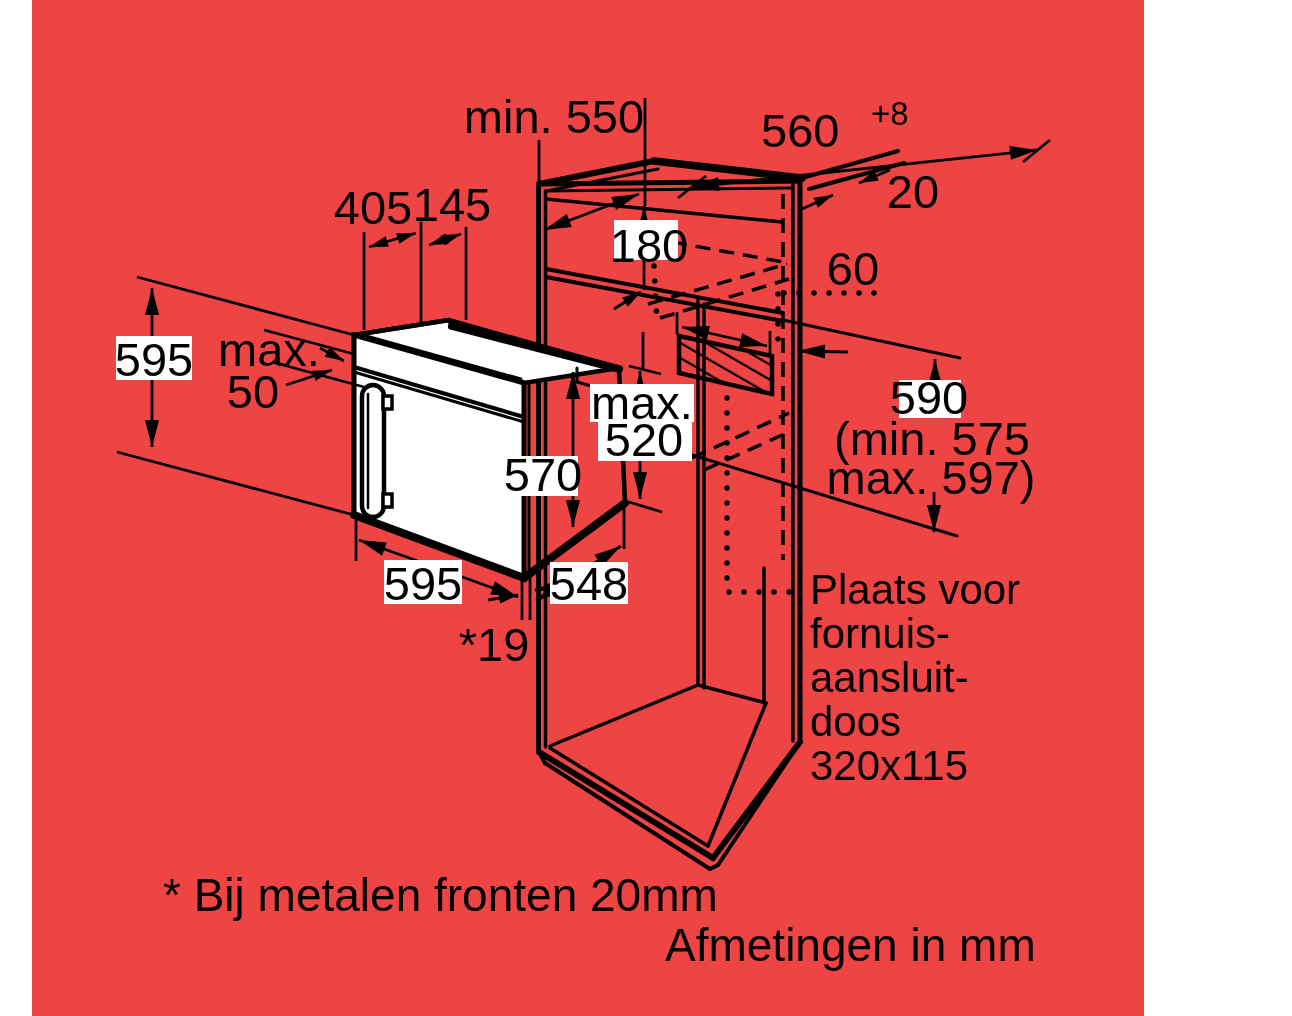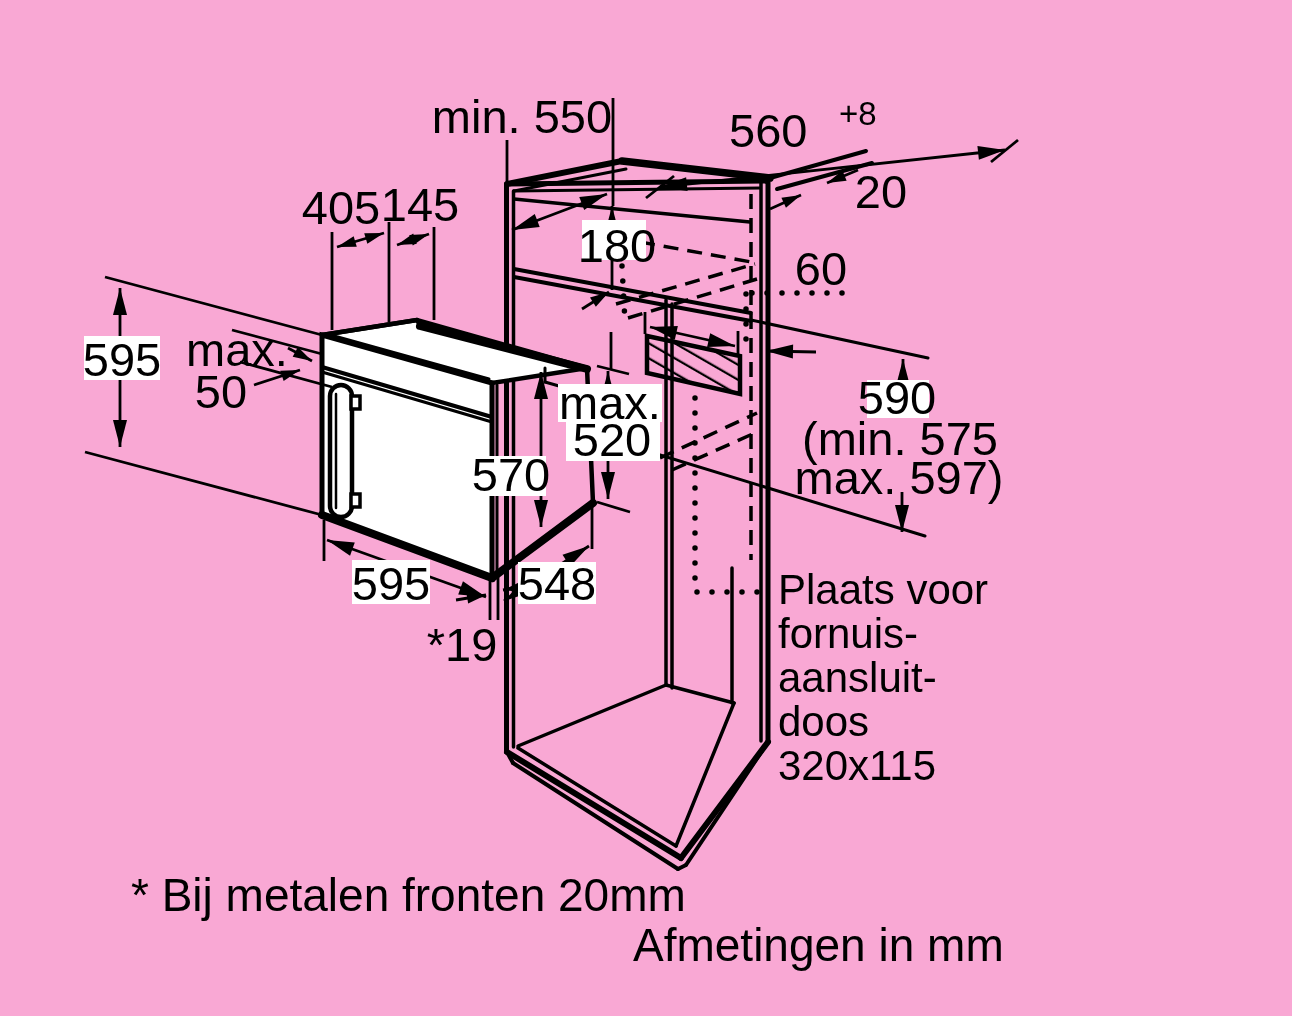--- a/index.html
+++ b/index.html
@@ -1,16 +1,16 @@
 <!DOCTYPE html>
 <html><head>
 <meta charset="utf-8">
 <style>
   html,body{margin:0;padding:0;background:#fff;}
-  #stage{position:relative;width:1292px;height:1016px;background:#f9a8d4;overflow:hidden;}
+  #stage{position:relative;width:1112px;height:1016px;background:#ef4444;overflow:hidden;margin-left:32px;}
   svg{display:block;}
   .t{font-family:"Liberation Sans",sans-serif;font-size:47px;fill:#000;}
   .tm{text-anchor:middle;}
   .tsup{font-family:"Liberation Sans",sans-serif;font-size:33px;fill:#000;}
   .tp{font-family:"Liberation Sans",sans-serif;font-size:42px;fill:#000;}
   .tn{font-family:"Liberation Sans",sans-serif;font-size:46px;fill:#000;}
   .ln{stroke:#000;fill:none;stroke-linecap:round;}
   .dim{stroke:#000;fill:none;stroke-width:2.8;}
   .dash{stroke:#000;fill:none;stroke-width:3.5;stroke-dasharray:15 9;}
   .dots{stroke:#000;fill:none;stroke-width:5.5;stroke-dasharray:0 15;stroke-linecap:round;}

